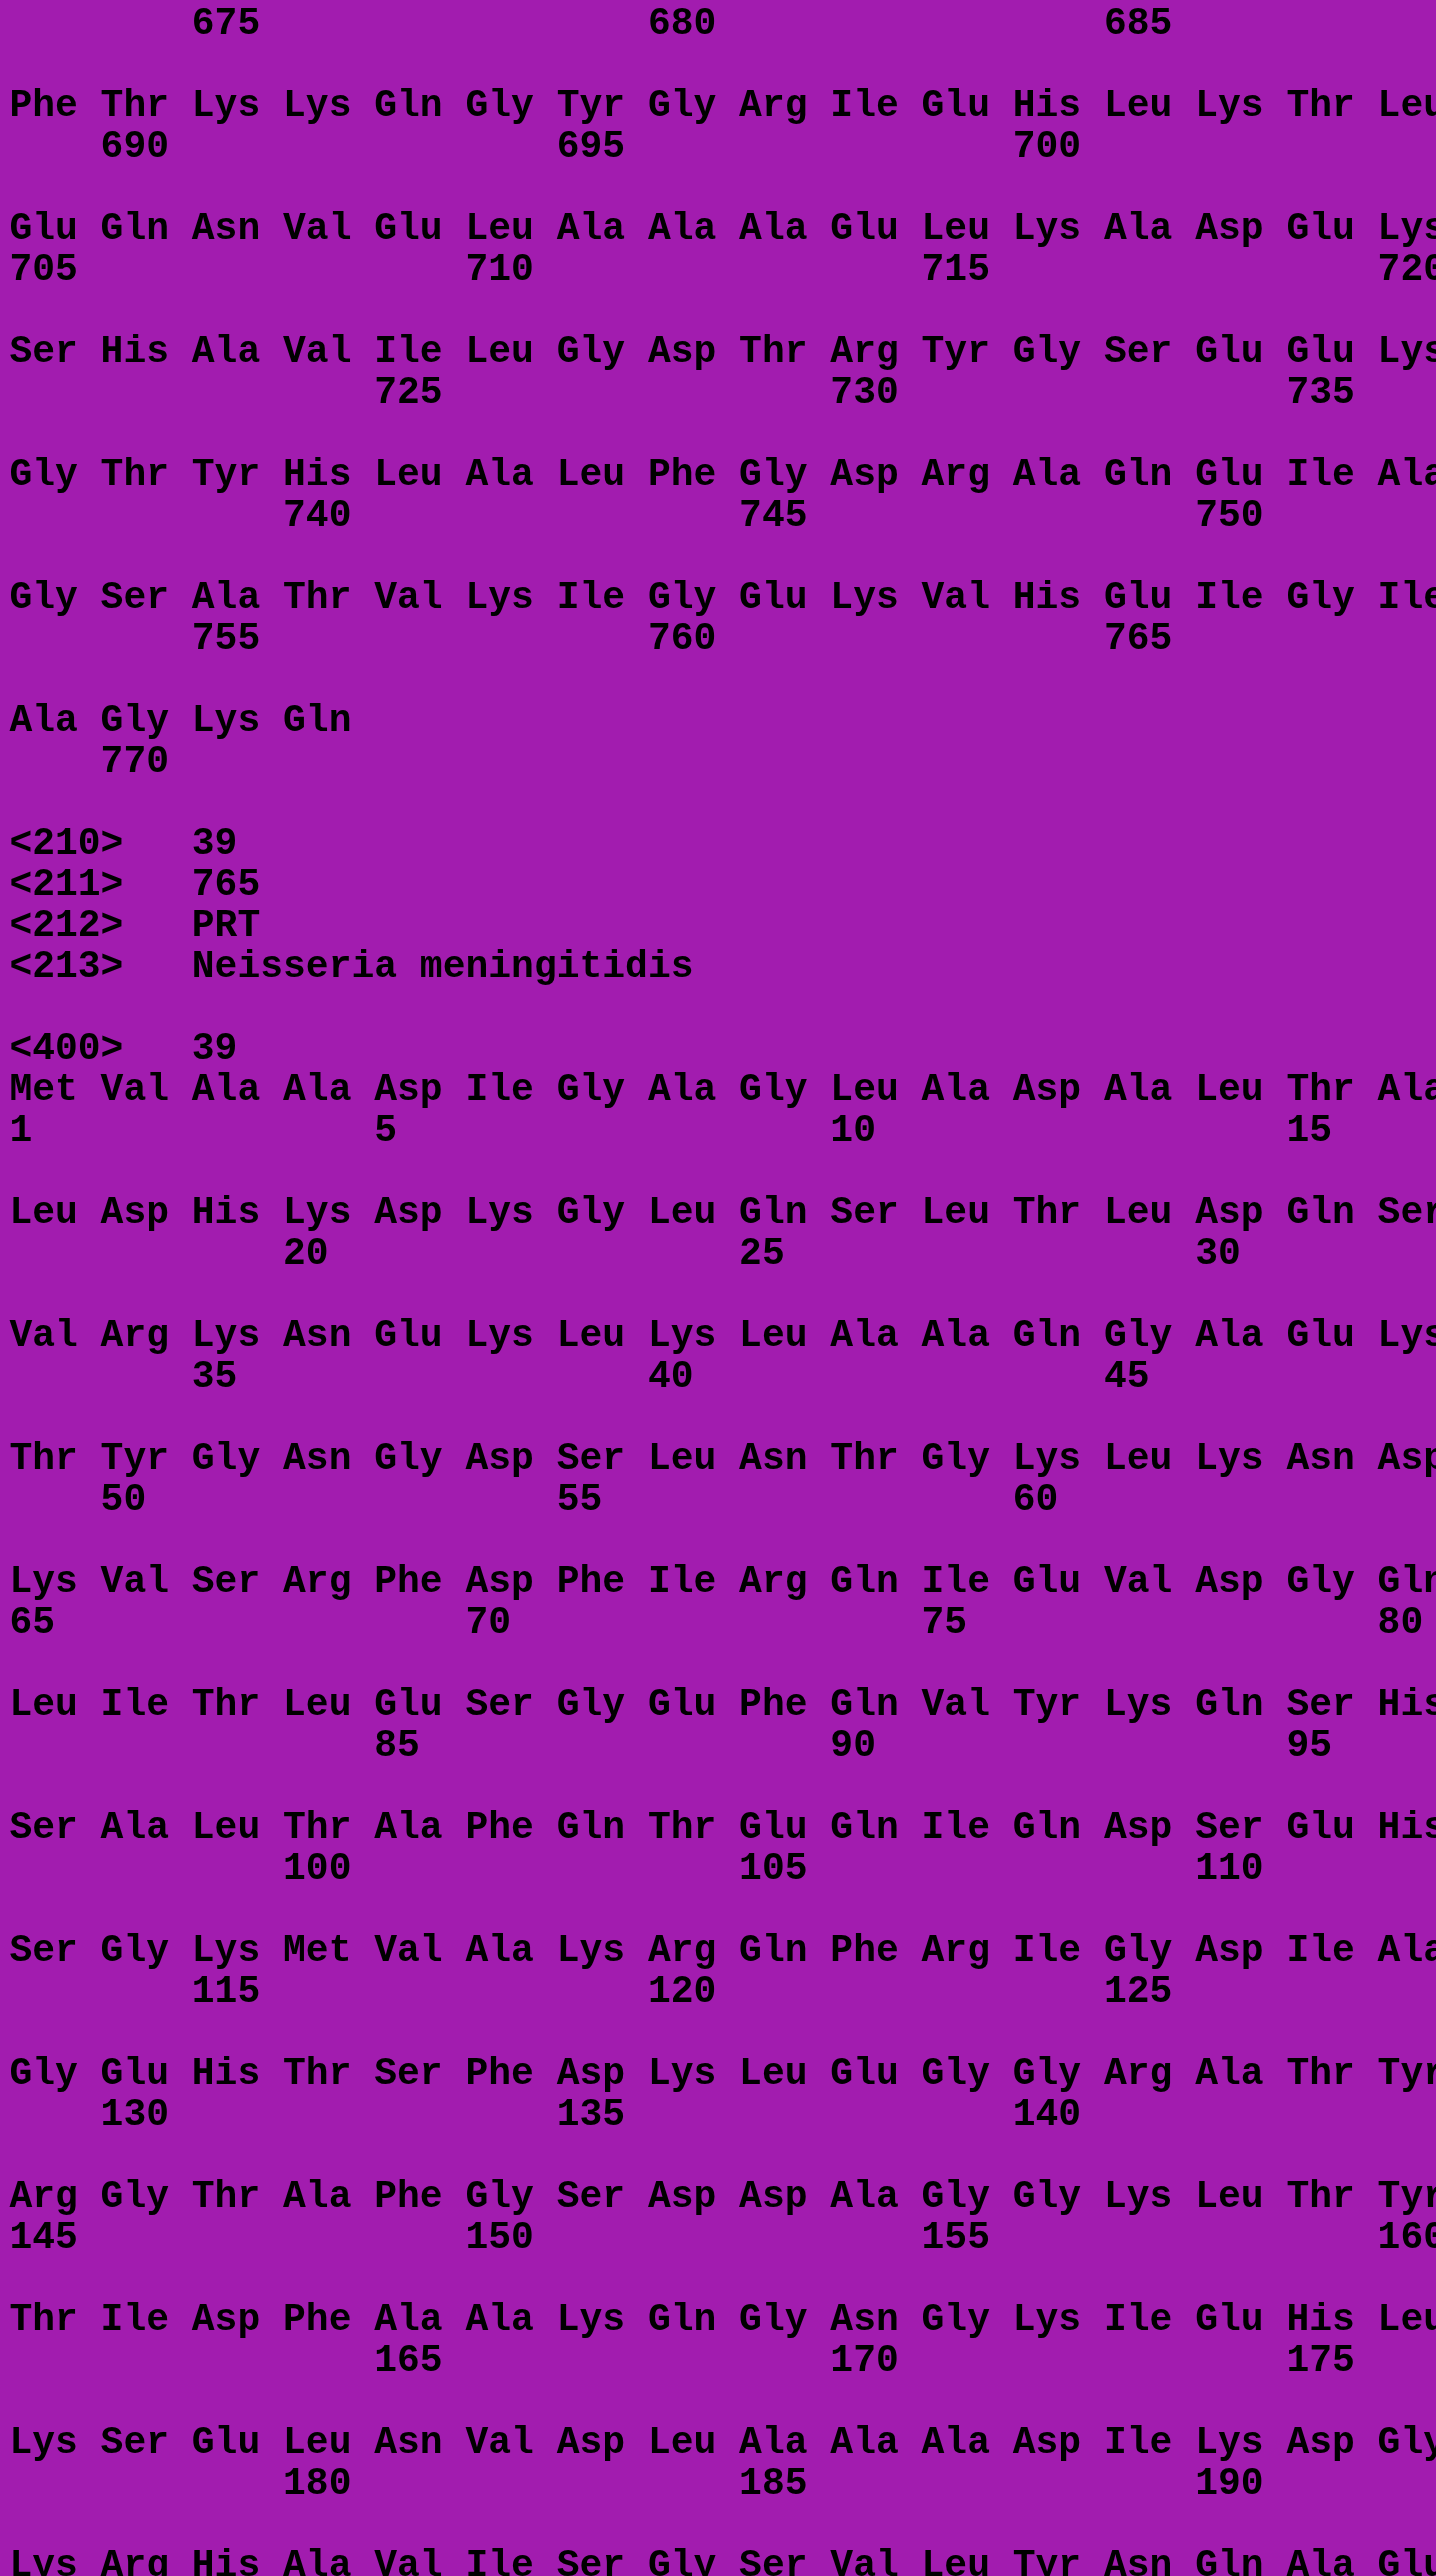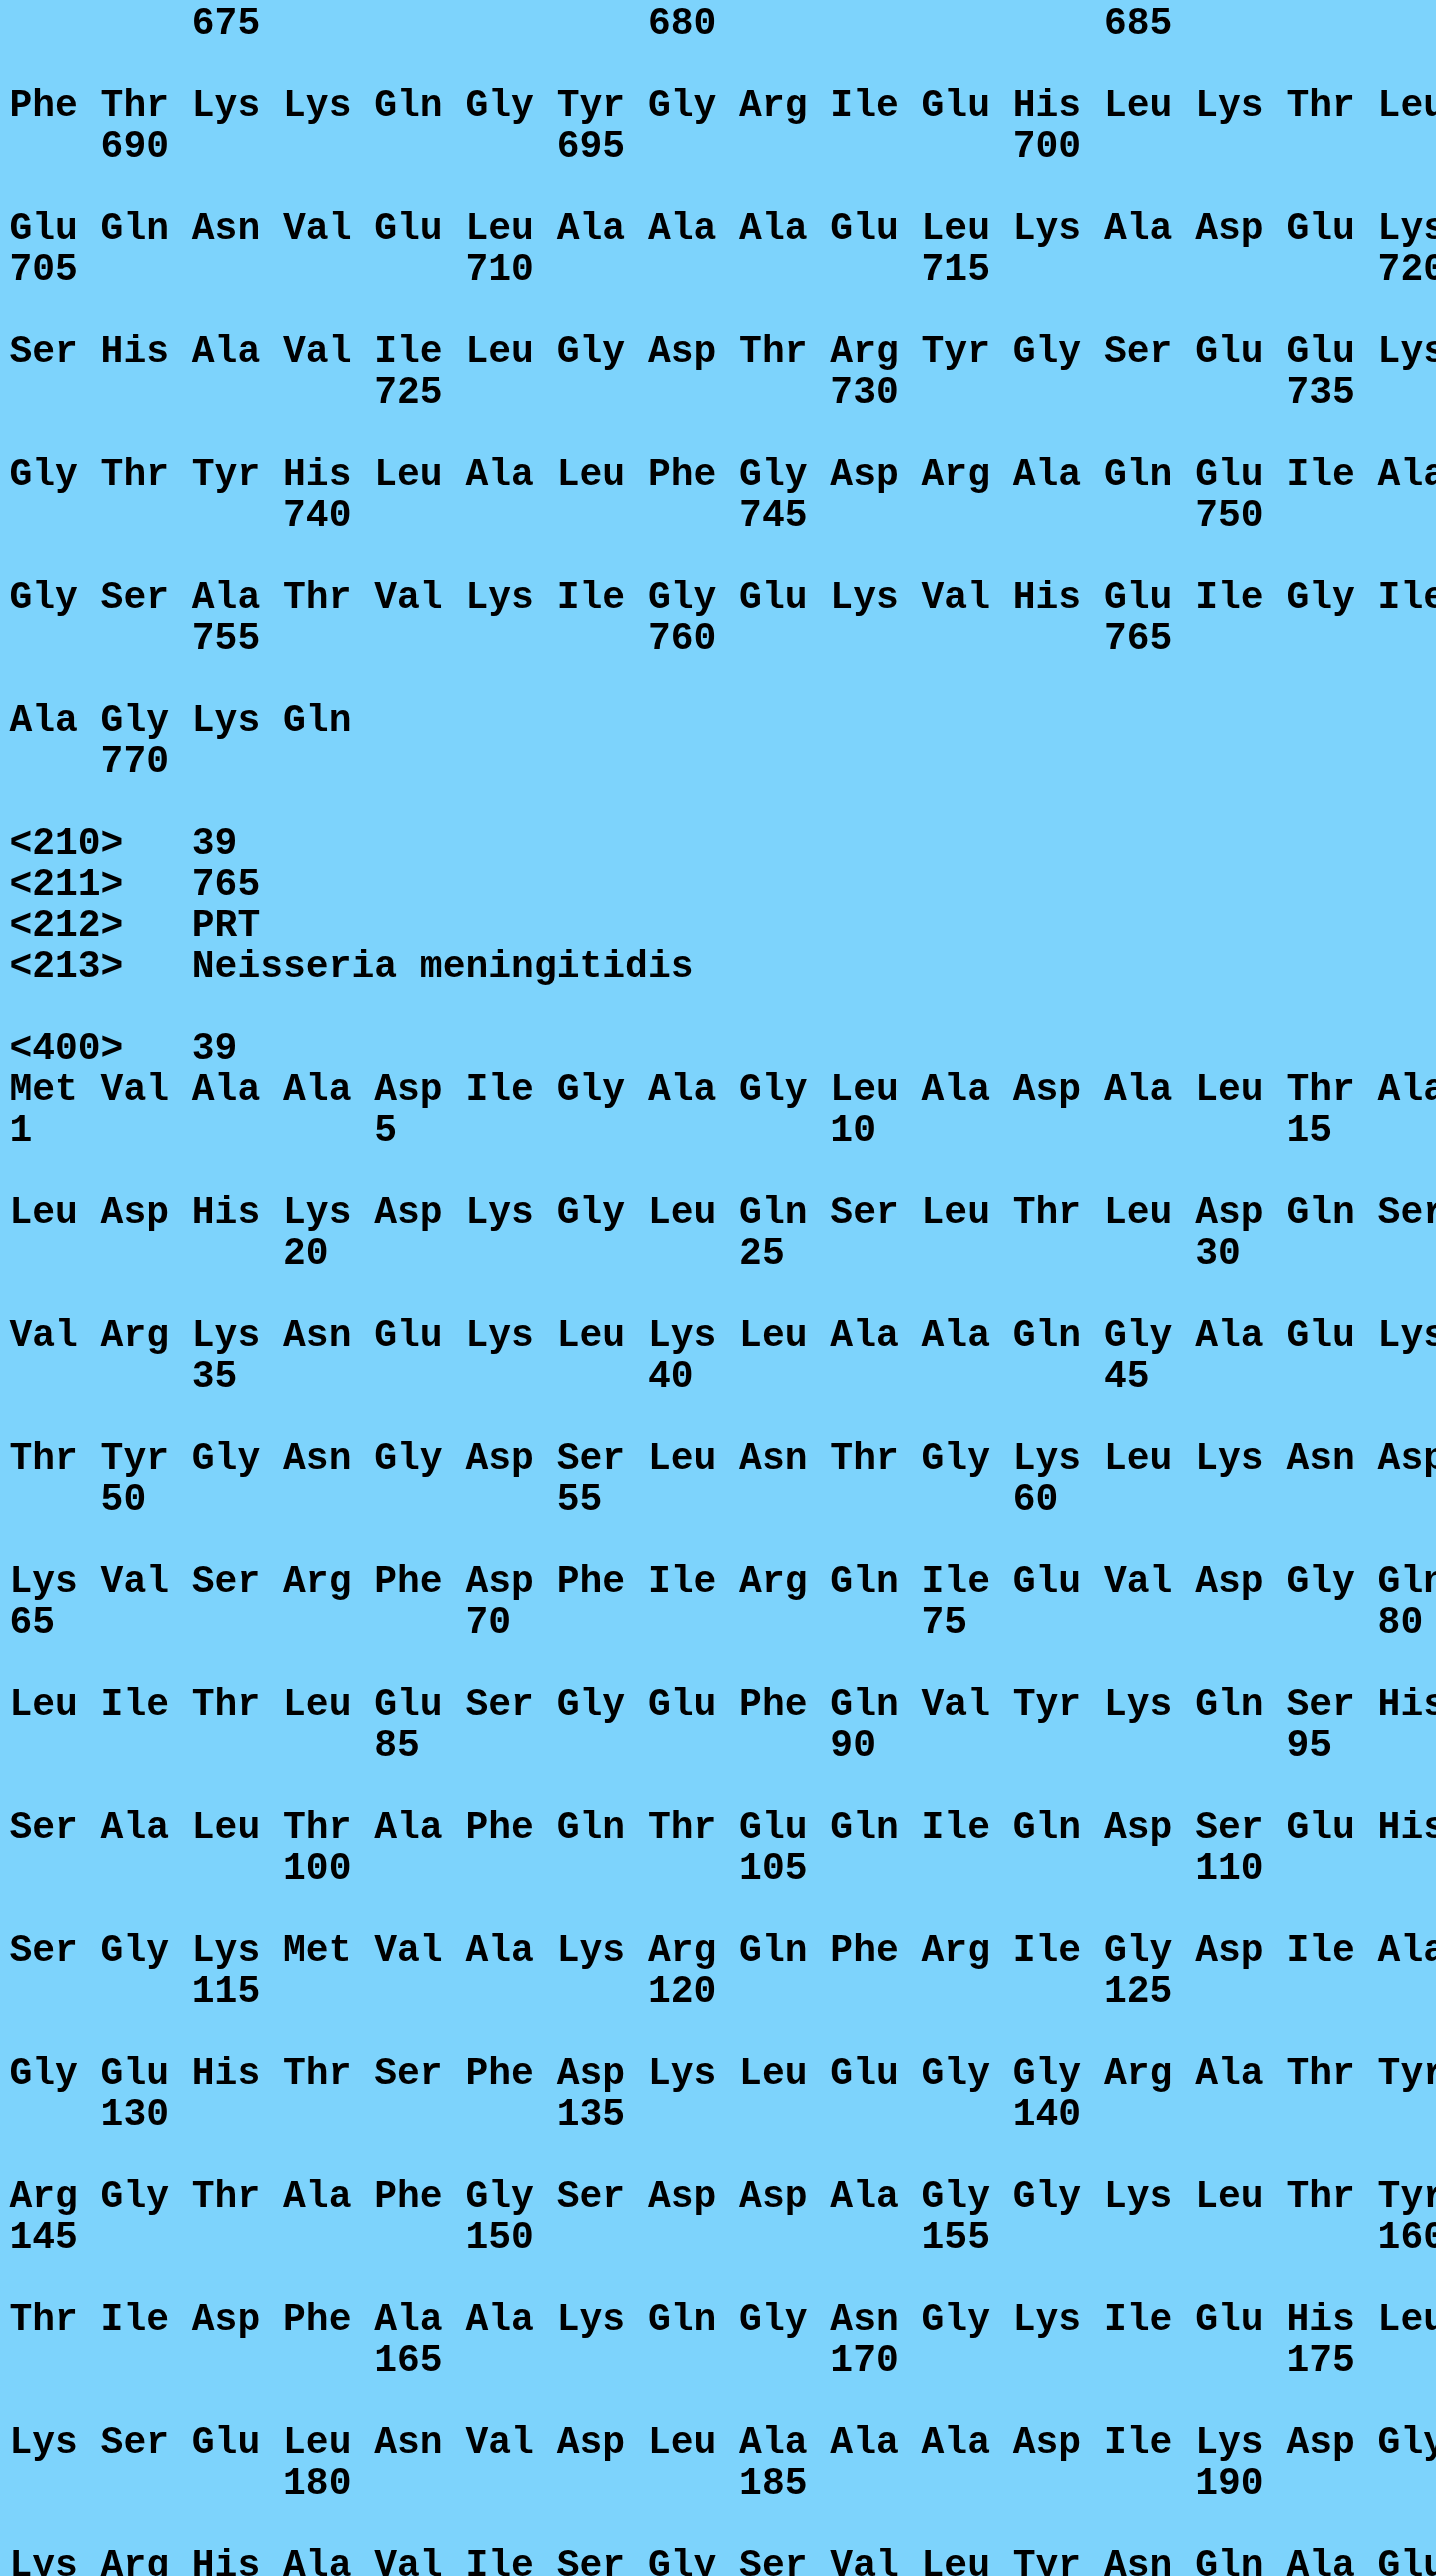--- a/index.html
+++ b/index.html
@@ -9,21 +9,21 @@
   body {
     width: 1437px;
     height: 2576px;
     background: #ffffff;
     overflow: hidden;
     position: relative;
   }
   .page {
     position: absolute;
     inset: 0;
-    background: #7dd3fc;
+    background: #a21caf;
   }
   .listing {
     position: absolute;
     left: 9.4px;
     top: 2.8px;
     margin: 0;
     color: #000000;
     font-family: "Liberation Mono", "DejaVu Sans Mono", monospace;
     font-weight: 700;
     font-size: 38px;

